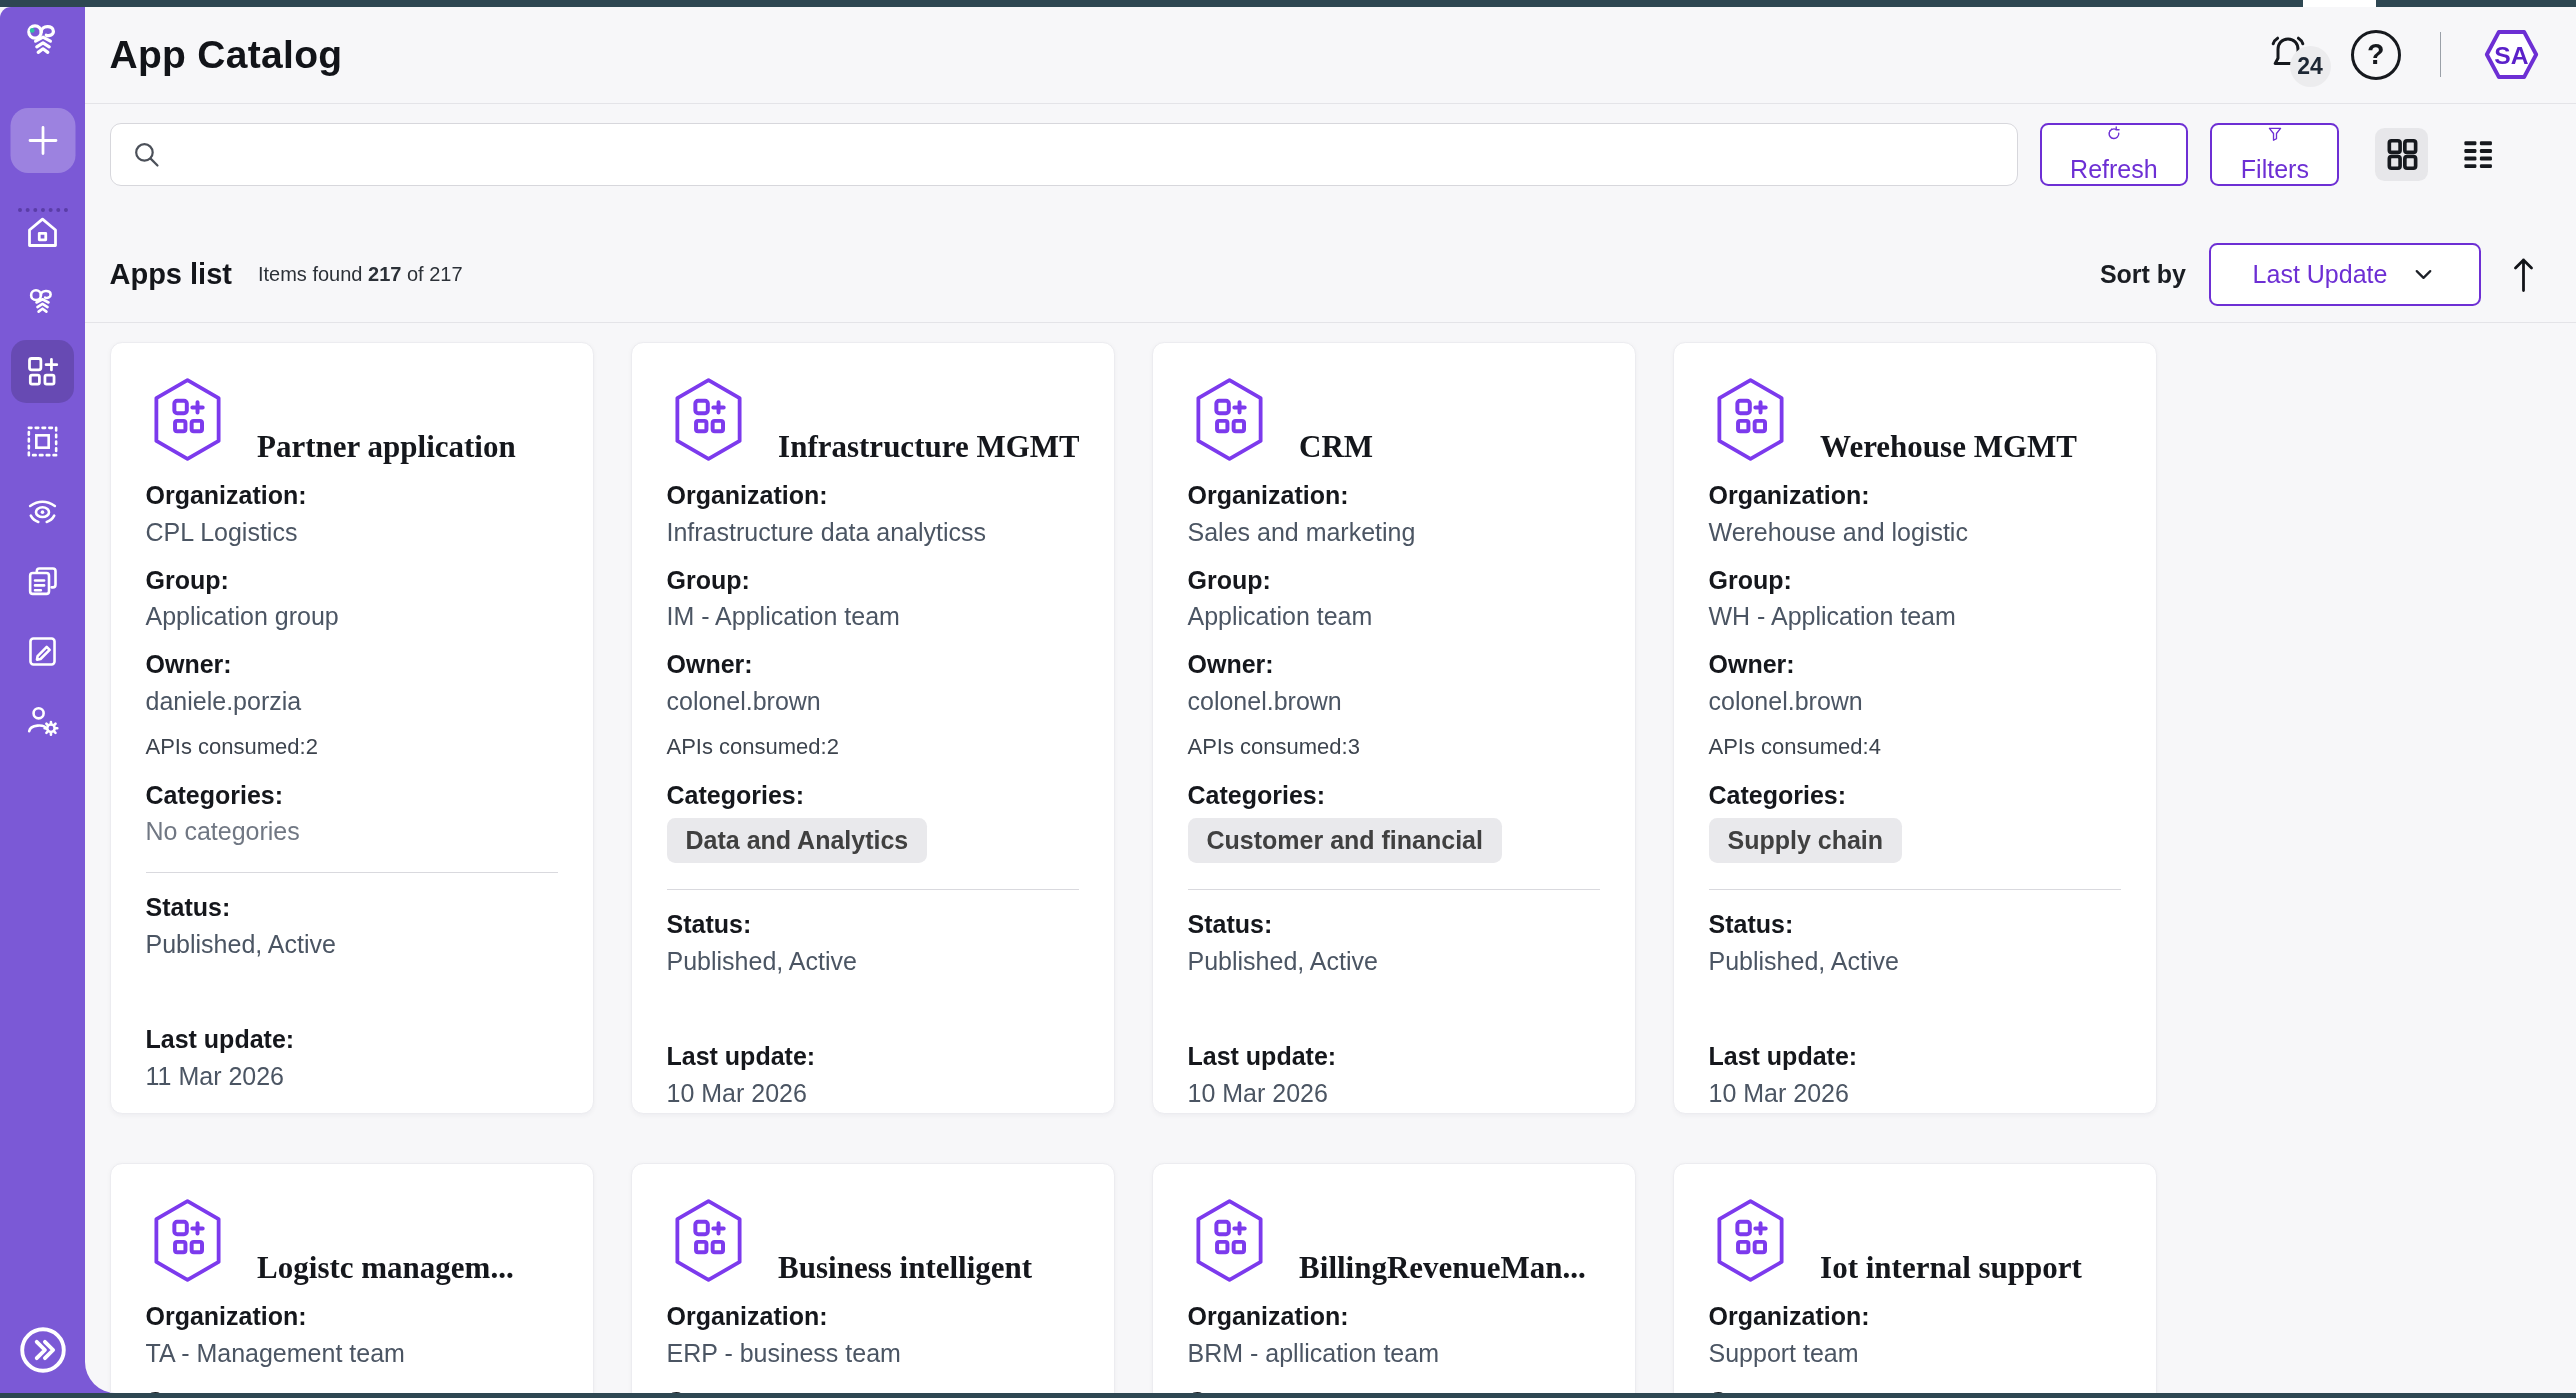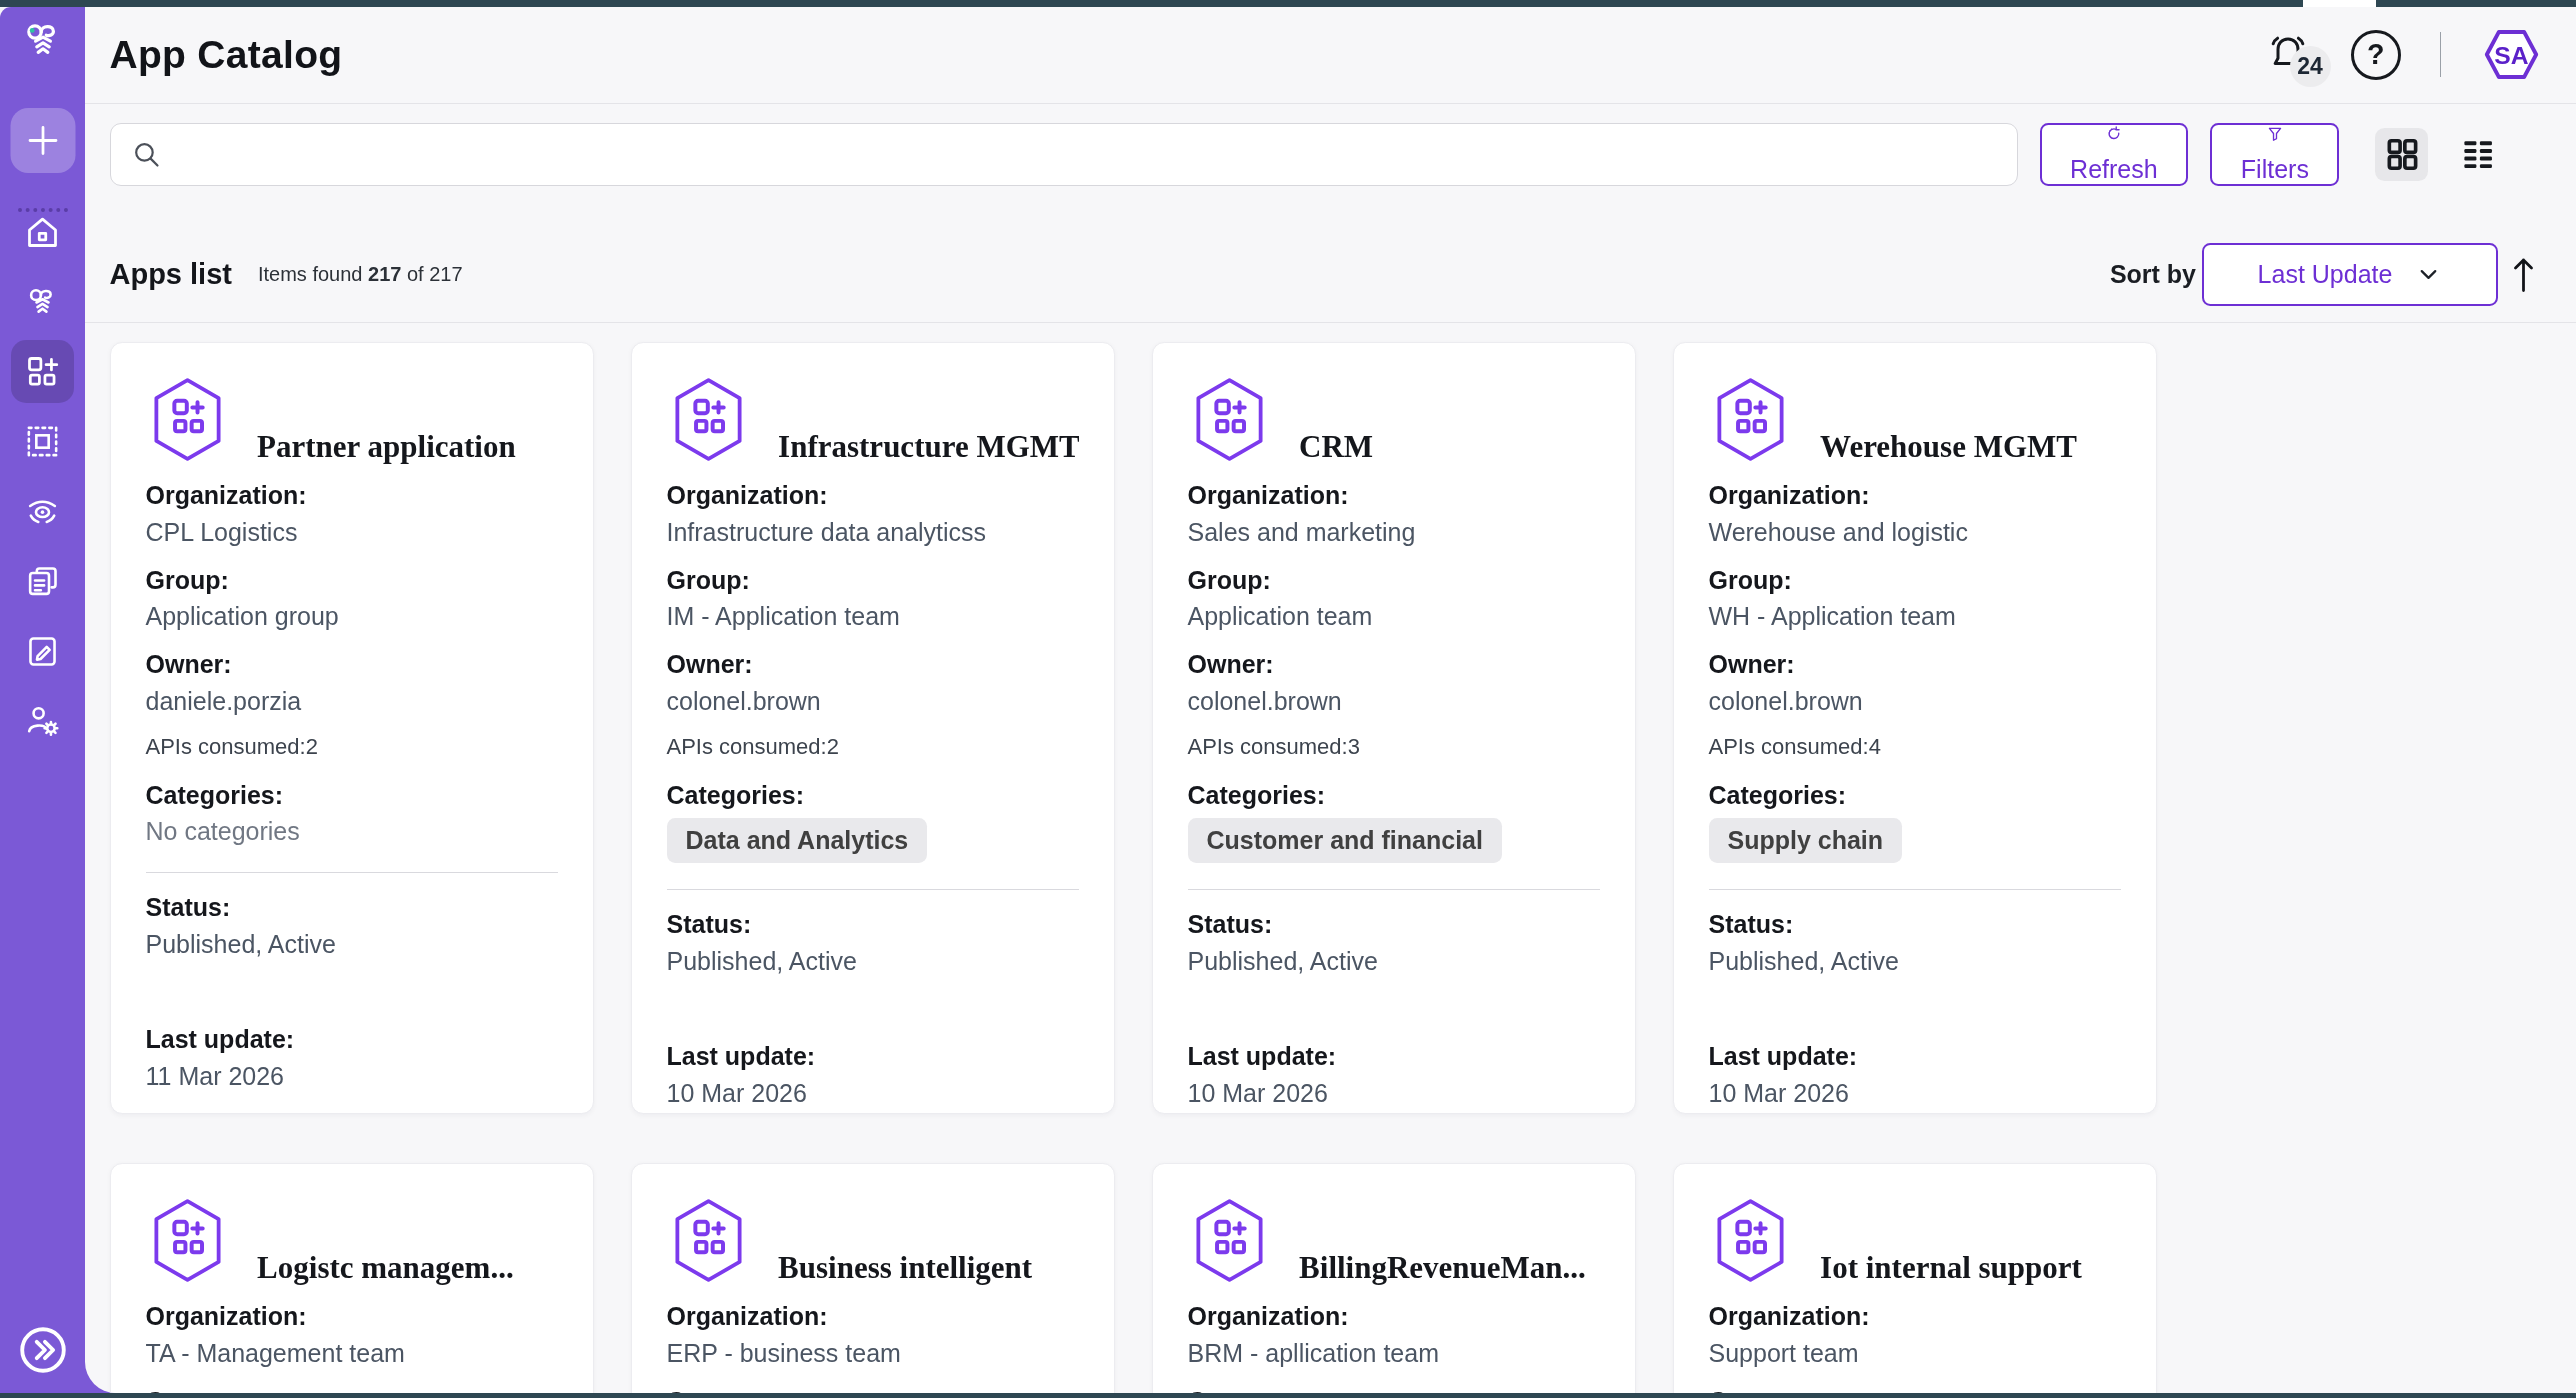--- a/index.html
+++ b/index.html
@@ -70,23 +70,23 @@
           border-radius:9.5px;cursor:pointer;}
   .toggle.active{background:#e7e7ea;}
   .toggle svg{width:38px;height:38px;}
 
   
   .list-toolbar{display:flex;align-items:center;padding:57px 33px 16.3px 24.5px;
                 border-bottom:1.4px solid #e4e4e8;}
   .apps-list-title{font-size:29px;font-weight:700;color:#14161b;}
   .items-found{margin-left:26px;font-size:20px;color:#2c3138;}
   .items-found b{font-weight:700;}
-  .sort-group{margin-left:auto;display:flex;align-items:center;gap:6px;}
+  .sort-group{margin-left:auto;display:flex;align-items:center;gap:23px;}
   .sort-by{font-size:25px;font-weight:600;color:#1a1d23;}
-  .sort-select{width:296px;height:63px;border:2px solid #6d2fd4;border-radius:8.2px;background:#fff;
+  .sort-select{width:272px;height:63px;border:2px solid #6d2fd4;border-radius:8.2px;background:#fff;
                display:flex;align-items:center;justify-content:center;gap:23px;cursor:pointer;
                box-sizing:border-box;}
   .sort-select .val{font-size:25px;font-weight:500;color:#6d2fd4;}
   .sort-select svg{width:27px;height:27px;}
   .sort-dir{width:39px;height:48px;cursor:pointer;display:flex;align-items:center;justify-content:center;}
   .sort-dir svg{width:35px;height:45px;}
 
   
   .cards{display:grid;grid-template-columns:repeat(4,484px);column-gap:37px;row-gap:49px;
          padding:19px 0 0 24.5px;}

